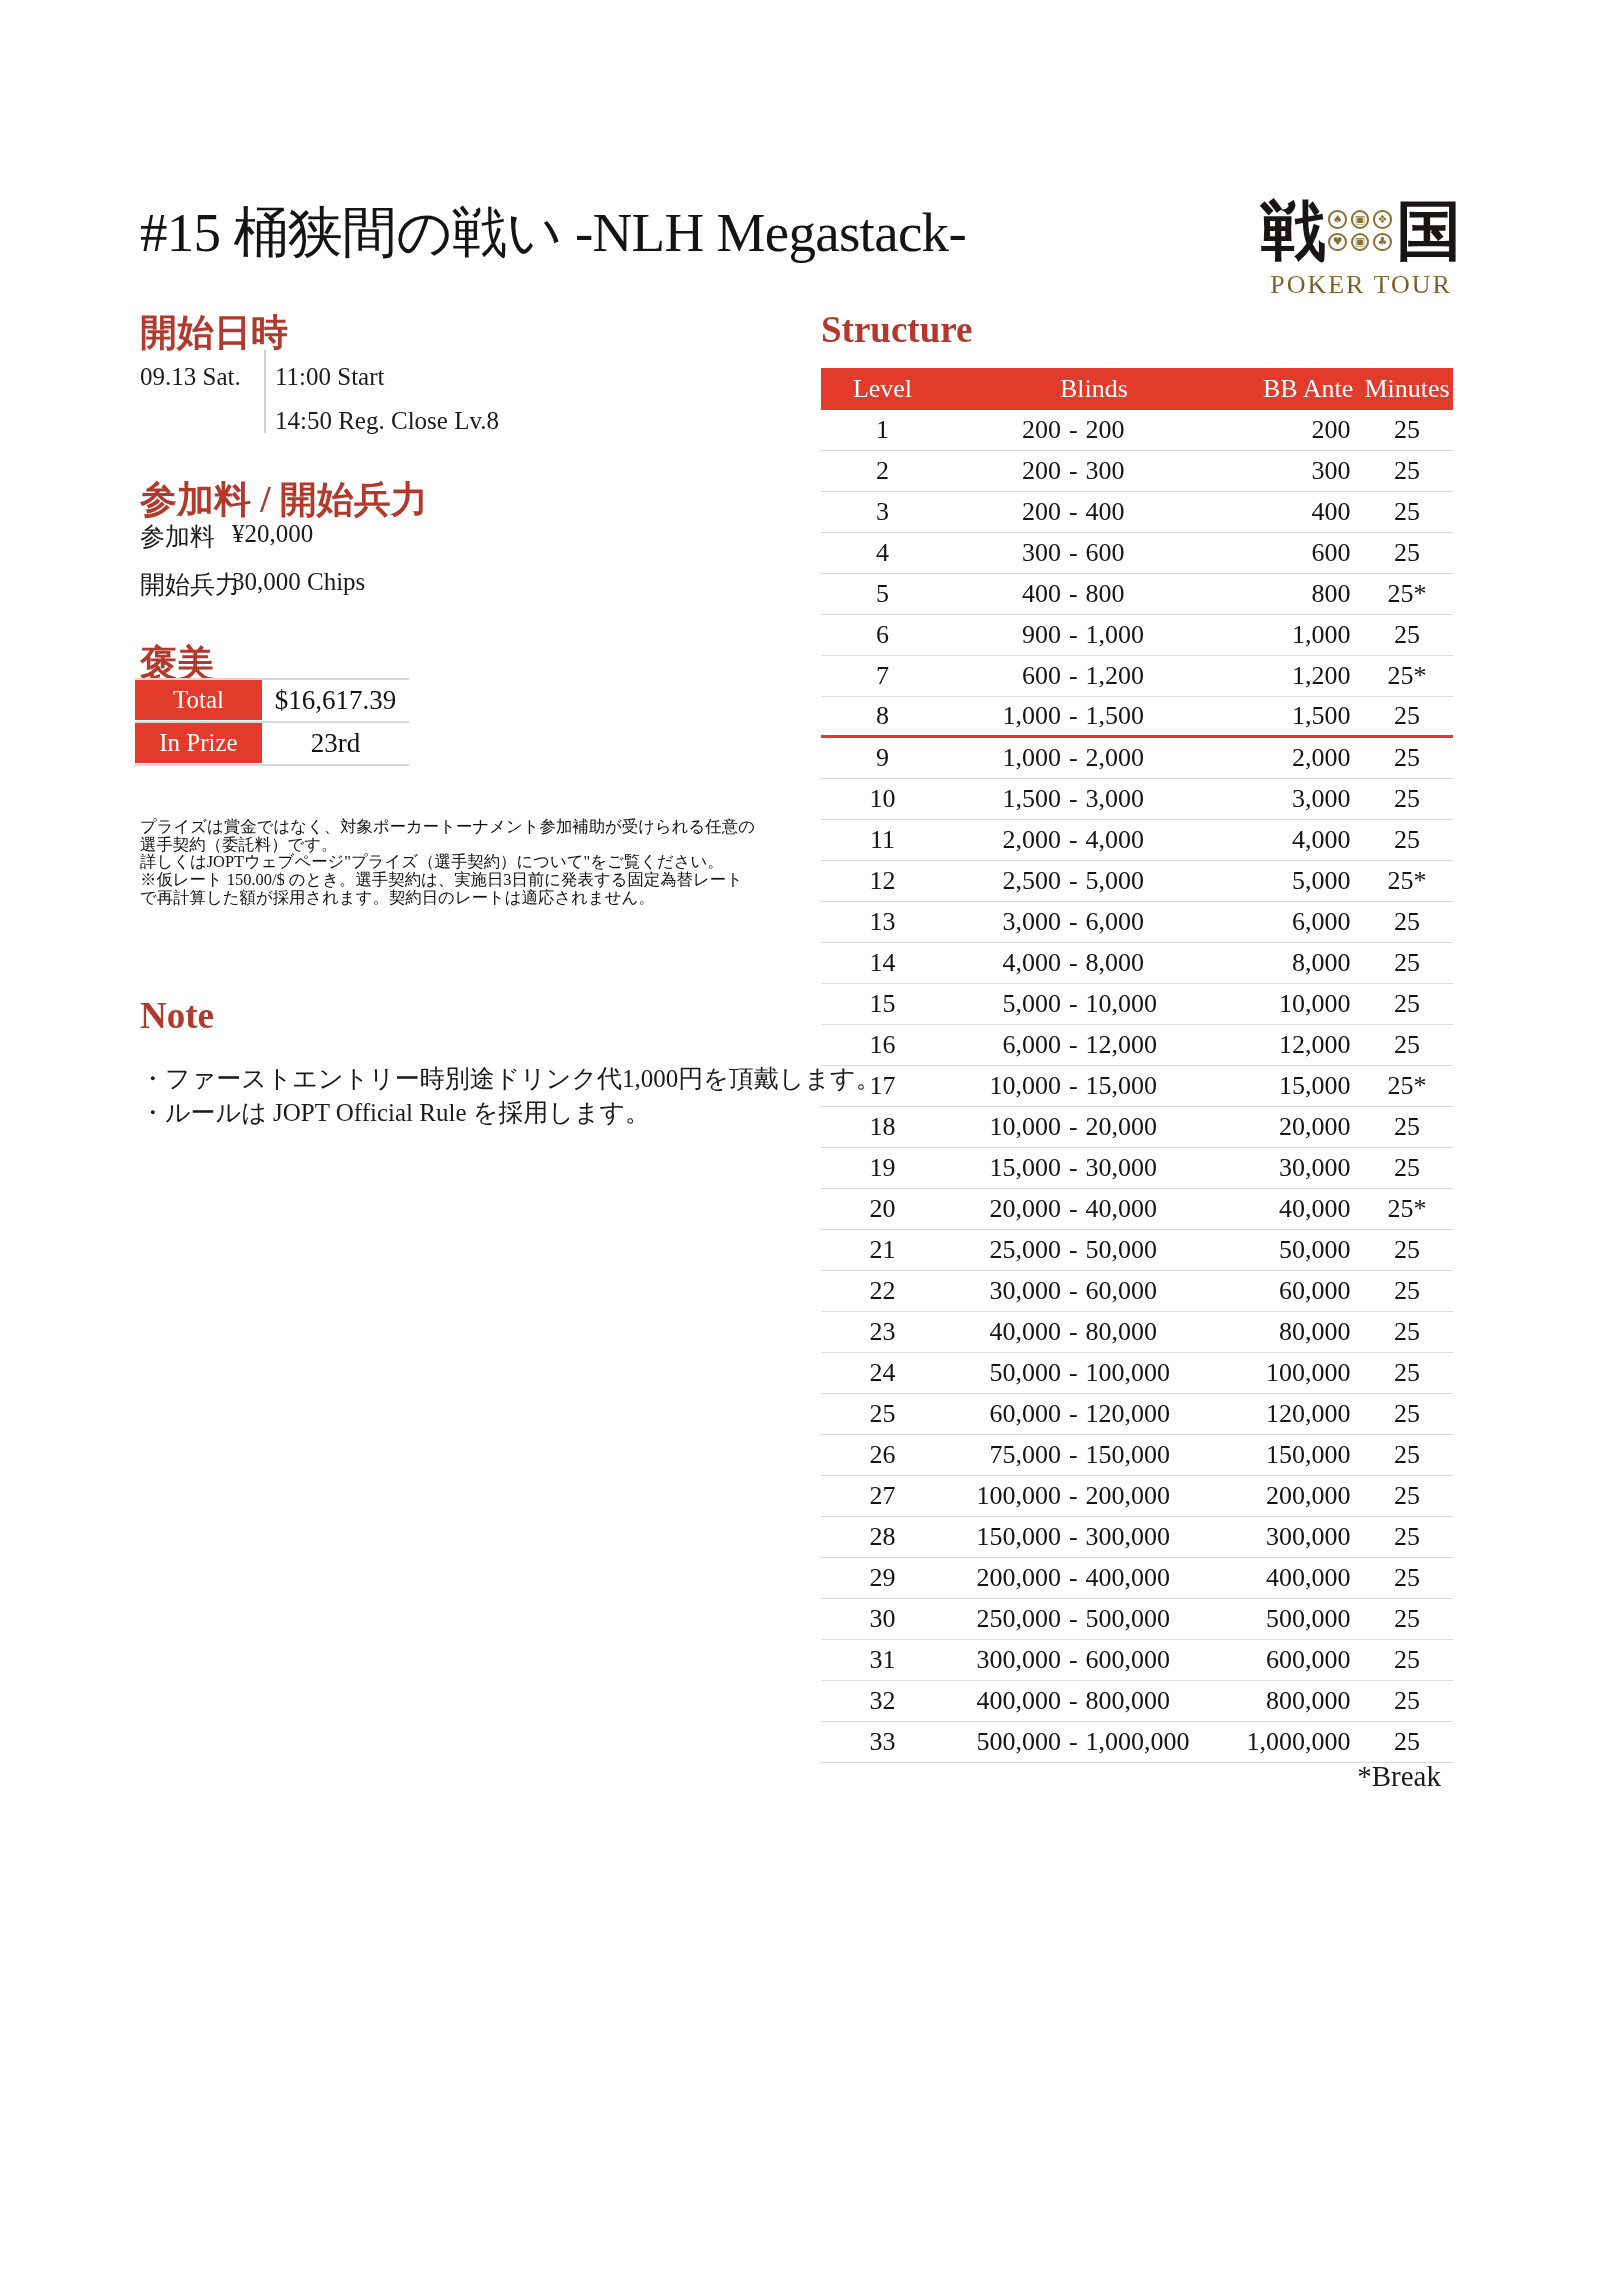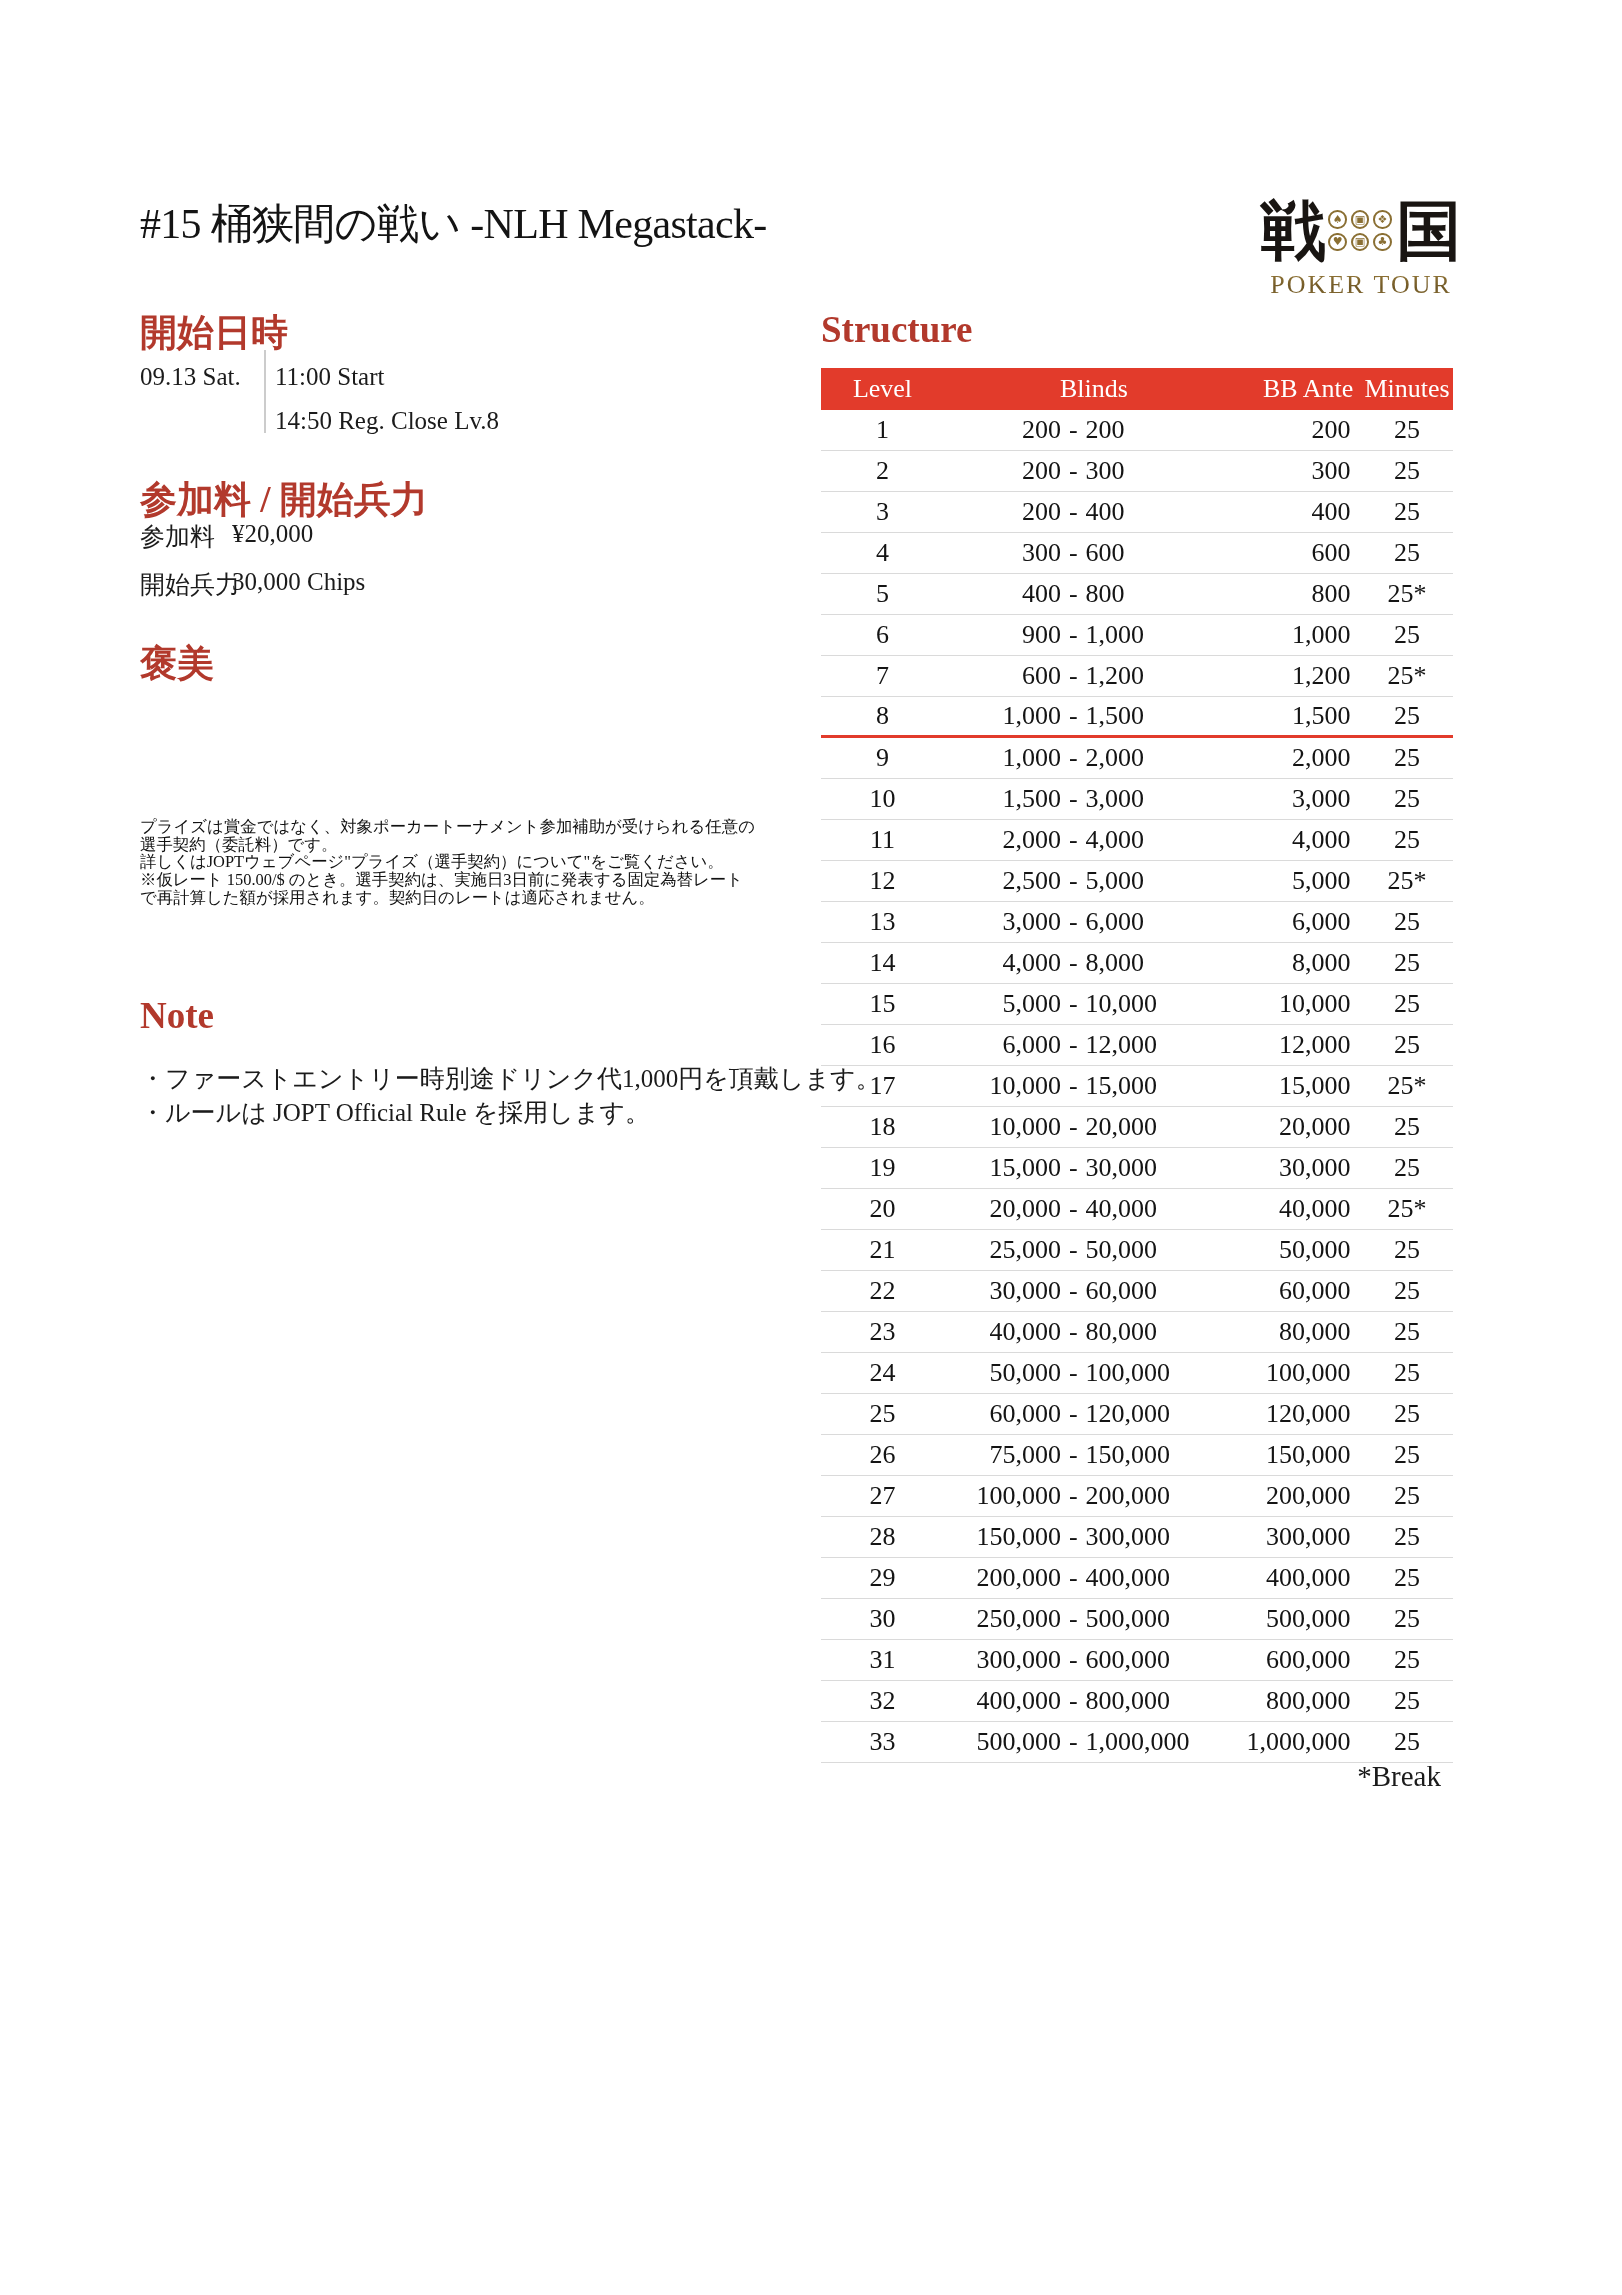--- a/index.html
+++ b/index.html
@@ -9,21 +9,21 @@
     background:#ffffff;
     font-family:"Liberation Serif","DejaVu Serif",serif;
     color:#1b1b1b;
     overflow:hidden;
   }
   .abs{position:absolute;}
 
   
   .event-title{
     left:140px;top:196px;
-    font-size:42px;
+    font-size:55px;
     letter-spacing:-0.7px;
     white-space:nowrap;
     color:#141414;
   }
 
   
   .logo{left:1257px;top:199px;width:208px;text-align:center;}
   .logo-top{display:flex;align-items:center;justify-content:center;gap:1.4px;}
   .logo-kanji{font-size:65px;font-weight:bold;line-height:1;color:#191512;}
   .suit-grid{display:grid;grid-template-columns:repeat(3,20.4px);grid-auto-rows:20.4px;gap:2px;margin:0 1.4px;}
@@ -146,20 +146,31 @@
         <span class="entry-label">参加料</span>
         <span class="entry-value">¥20,000</span>
       </div>
       <div class="entry-row">
         <span class="entry-label">開始兵力</span>
         <span class="entry-value">30,000 Chips</span>
       </div>
     </div>
 
   <div class="abs h-red" style="left:140px;top:639px;">褒美</div>
+  <div class="abs prize-table">
+
+  <div class="prize-row">
+        <span class="prize-label">Total</span>
+        <span class="prize-value">$16,617.39</span>
+      </div>
+      <div class="prize-row">
+        <span class="prize-label">In Prize</span>
+        <span class="prize-value">23rd</span>
+      </div>
+    </div>
   <div class="abs disclaimer">
 
   <div>プライズは賞金ではなく、対象ポーカートーナメント参加補助が受けられる任意の</div>
       <div>選手契約（委託料）です。</div>
       <div>詳しくはJOPTウェブページ"プライズ（選手契約）について"をご覧ください。</div>
       <div>※仮レート 150.00/$ のとき。選手契約は、実施日3日前に発表する固定為替レート</div>
       <div>で再計算した額が採用されます。契約日のレートは適応されません。</div>
     </div>
 
   <div class="abs h-red" style="left:140px;top:994px;">Note</div>

